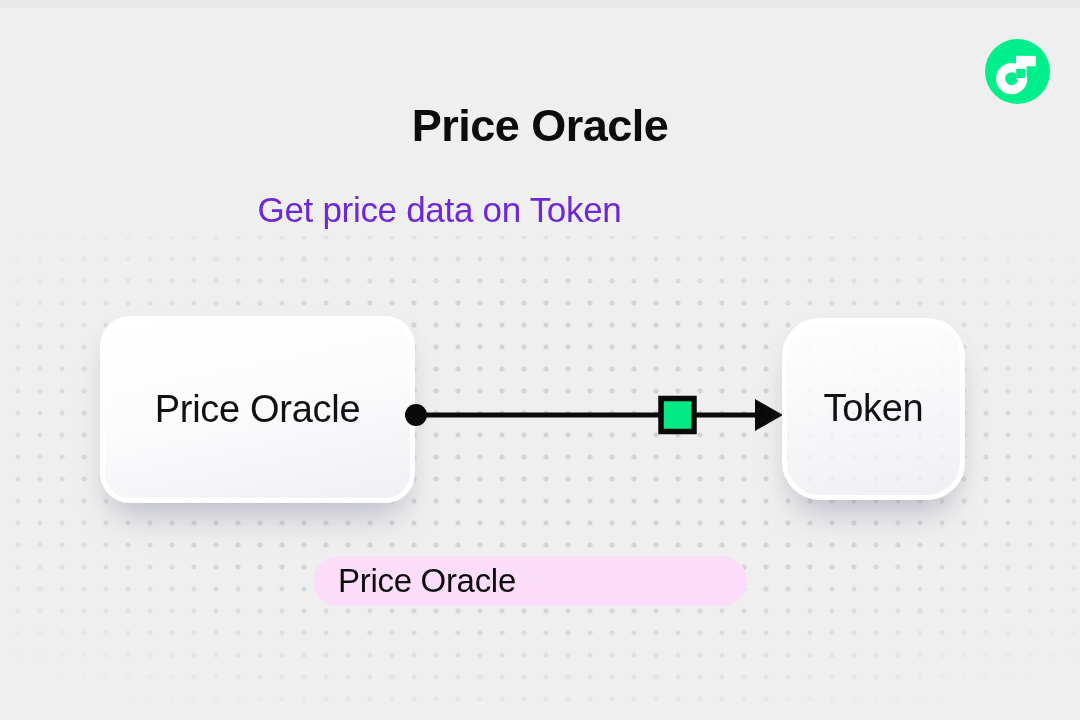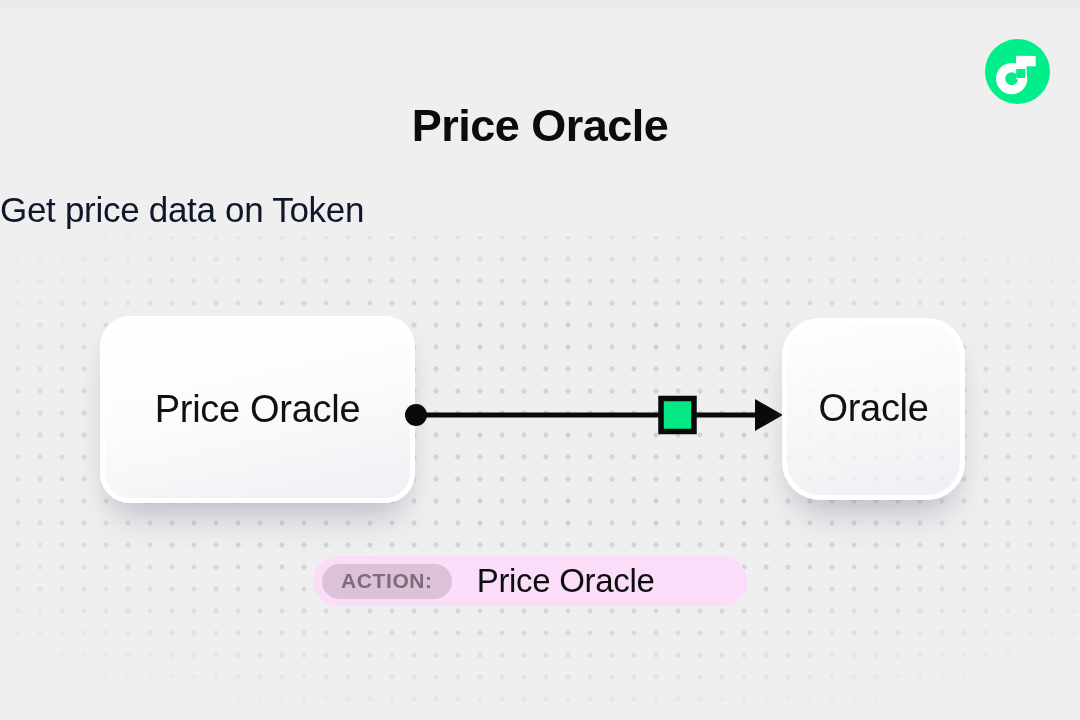--- a/index.html
+++ b/index.html
@@ -24,22 +24,23 @@
     mask-image:radial-gradient(ellipse 72% 62% at 50% 46%,#000 50%,transparent 100%);
   }
   .page-title{
     position:absolute;left:0;top:62px;width:1080px;
     text-align:center;
     font-size:45px;font-weight:700;letter-spacing:-0.5px;
     color:#0c0c0e;
   }
   .page-subtitle{
     position:absolute;left:0;top:182px;width:879px;
+    text-align:center;
     font-size:35px;font-weight:400;letter-spacing:-0.3px;
-    color:#0f172a;
+    color:#6d28d9;
   }
   .logo{
     position:absolute;left:985px;top:31px;width:65px;height:65px;
   }
   .node{
     position:absolute;
     display:flex;align-items:center;justify-content:center;
     border:5px solid #ffffff;
     box-sizing:border-box;
     box-shadow:0 26px 34px -14px rgba(125,125,155,0.38),0 8px 16px rgba(135,135,160,0.10);
@@ -116,21 +117,20 @@
       </linearGradient>
     </defs>
     <line x1="416" y1="407" x2="760" y2="407" stroke="#0a0a0a" stroke-width="5"></line>
     <line x1="608" y1="407" x2="659" y2="407" stroke="url(#lineGreen)" stroke-width="5"></line>
     <circle cx="416" cy="407" r="11" fill="#0a0a0a"></circle>
     <rect x="661" y="390.5" width="33" height="33" stroke="#0a0a0a" stroke-width="5.5" fill="#05e985"></rect>
     <path d="M755,391 L783,407 L755,423 Z" fill="#0a0a0a"></path>
   </svg>
 
   <div class="node node-target">
-    <span class="node-label">Oracle</span>
+    <span class="node-label">Token</span>
   </div>
 
   <div class="action-pill">
-    <span class="action-badge">ACTION:</span>
     <span class="action-value">Price Oracle</span>
   </div>
 
 </div>
 
 </body></html>

